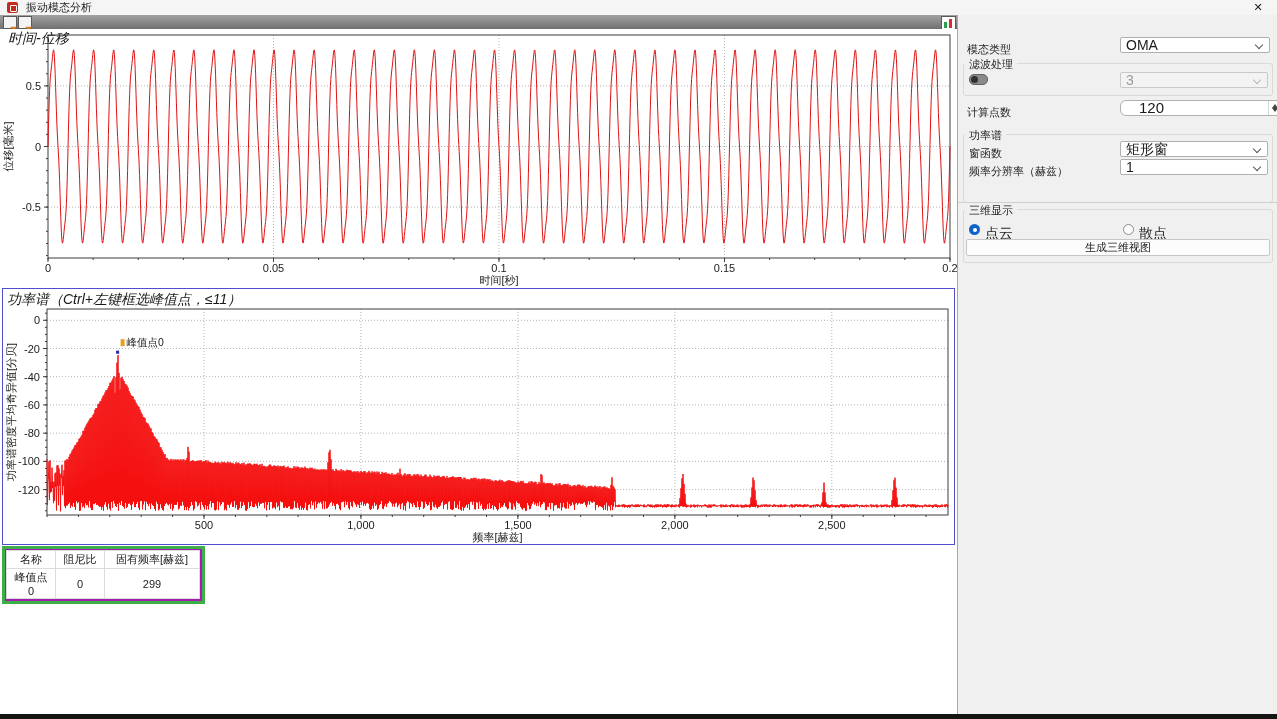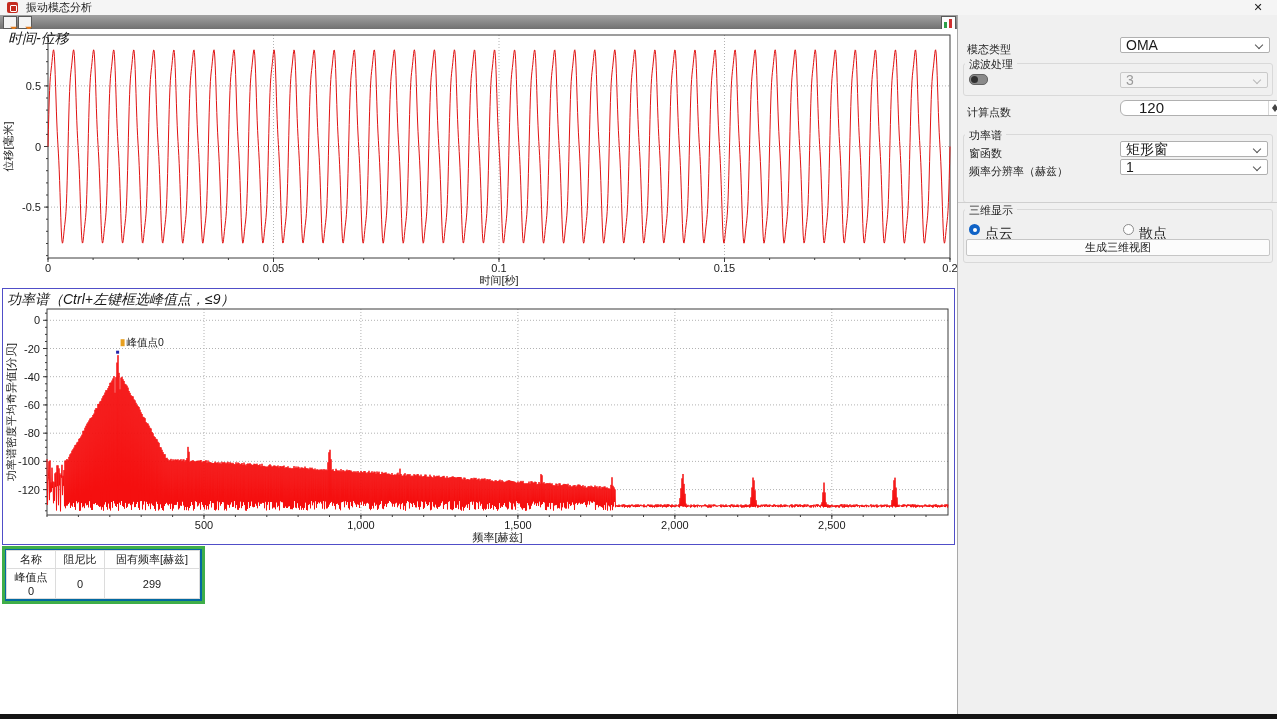--- a/index.html
+++ b/index.html
@@ -25,21 +25,21 @@
   
   .left-area{position:absolute;left:0;top:29px;width:957px;height:685px;background:#ffffff;}
   .chart-title{position:absolute;font-size:14px;color:#1a1a1a;font-style:italic;}
   #chart1-wrap{position:absolute;left:0;top:0;width:957px;height:258px;}
   #chart2-frame{position:absolute;left:2px;top:259px;width:951px;height:255px;border:1px solid #504ec8;background:#ffffff;}
   #chart2-title{left:4px;top:2px;}
   svg{display:block;}
   svg text{font-family:"Liberation Sans","DejaVu Sans",sans-serif;}
 
   
-  #table-box{position:absolute;left:2px;top:517px;border:3px solid #3fae49;background:#0369a1;padding:1px 2px 2px 1px;}
+  #table-box{position:absolute;left:2px;top:517px;border:3px solid #3fae49;background:#a21caf;padding:1px 2px 2px 1px;}
   #results-table{border-collapse:collapse;font-size:11px;color:#1a1a1a;}
   #results-table td{border:1px solid #dcdcdc;text-align:center;padding:1px 5px;height:15px;background:#fff;}
 
   
   .panel{position:absolute;left:957px;top:15px;width:320px;height:704px;background:#f0f0f0;border-left:1px solid #a8a8a8;box-sizing:border-box;}
   .panel-header{position:absolute;left:0;top:0;width:100%;height:17px;background:#eaeaea;border-bottom:1px solid #d2d2d2;}
   .panel-header span{position:absolute;left:7px;top:2px;font-size:11px;color:#1a1a1a;}
   .p-label{position:absolute;font-size:11px;color:#1f1f1f;}
   .groupbox{position:absolute;border:1px solid #d9d9d9;border-radius:3px;}
   .group-label{position:absolute;font-size:11px;color:#1f1f1f;background:#f0f0f0;padding:0 4px;}
@@ -156,21 +156,21 @@
           <text x="41" y="121.5" text-anchor="end" font-size="11" fill="#1a1a1a">0</text>
           <line x1="44" y1="178.0978260869565" x2="48" y2="178.0978260869565" stroke="#3c3c3c"></line>
           <text x="41" y="182.0978260869565" text-anchor="end" font-size="11" fill="#1a1a1a">-0.5</text>
           <text x="499" y="255" text-anchor="middle" font-size="11" fill="#1a1a1a">时间[秒]</text>
           <text x="12" y="117.5" text-anchor="middle" font-size="11" fill="#1a1a1a" transform="rotate(-90 12 117.5)">位移[毫米]</text>
           <polyline points="48.0,117.5 48.4,100.8 48.8,85.4 49.2,72.0 49.6,61.3 50.0,53.3 50.4,47.6 50.8,43.5 51.2,40.0 51.6,36.5 52.0,32.7 52.4,28.6 52.8,24.7 53.2,21.8 53.6,20.8 54.0,22.5 54.4,27.3 54.8,35.1 55.2,45.5 55.6,57.5 56.0,70.0 56.4,82.1 56.8,93.0 57.2,102.3 57.6,110.1 58.0,117.1 58.4,124.1 58.8,131.8 59.2,140.9 59.6,151.6 60.0,163.6 60.4,176.1 60.8,188.3 61.2,198.9 61.6,207.0 62.0,212.1 62.4,214.2 62.8,213.4 63.2,210.7 63.6,206.9 64.0,202.8 64.4,198.9 64.8,195.4 65.2,192.0 65.6,187.9 66.0,182.4 66.4,174.7 66.8,164.3 67.2,151.2 67.6,136.0 68.0,119.4 68.4,102.7 68.8,87.0 69.2,73.4 69.6,62.4 70.0,54.1 70.4,48.2 70.8,43.9 71.2,40.4 71.6,36.9 72.0,33.1 72.4,29.0 72.8,25.1 73.2,22.0 73.6,20.8 74.0,22.2 74.4,26.6 74.8,34.1 75.2,44.2 75.6,56.1 76.0,68.7 76.4,80.8 76.8,91.8 77.2,101.3 77.6,109.3 78.0,116.4 78.4,123.3 78.8,130.9 79.2,139.8 79.6,150.3 80.0,162.2 80.4,174.7 80.8,187.0 81.2,197.8 81.6,206.2 82.0,211.7 82.4,214.1 82.8,213.6 83.2,211.1 83.6,207.3 84.0,203.2 84.4,199.3 84.8,195.8 85.2,192.4 85.6,188.4 86.0,183.1 86.4,175.7 86.8,165.6 87.2,152.8 87.6,137.7 88.0,121.2 88.4,104.5 88.8,88.6 89.2,74.8 89.6,63.5 90.0,54.9 90.4,48.7 90.8,44.3 91.2,40.7 91.6,37.3 92.0,33.6 92.4,29.5 92.8,25.5 93.2,22.3 93.6,20.8 94.0,21.9 94.4,25.9 94.8,33.1 95.2,43.0 95.6,54.7 96.0,67.3 96.4,79.5 96.8,90.7 97.2,100.3 97.6,108.5 98.0,115.6 98.4,122.5 98.8,130.0 99.2,138.8 99.6,149.1 100.0,160.8 100.4,173.3 100.8,185.7 101.2,196.7 101.6,205.4 102.0,211.3 102.4,214.0 102.8,213.8 103.2,211.4 103.6,207.8 104.0,203.7 104.4,199.7 104.8,196.2 105.2,192.7 105.6,188.9 106.0,183.8 106.4,176.6 106.8,166.9 107.2,154.4 107.6,139.5 108.0,123.1 108.4,106.3 108.8,90.3 109.2,76.2 109.6,64.6 110.0,55.7 110.4,49.3 110.8,44.7 111.2,41.1 111.6,37.7 112.0,34.0 112.4,30.0 112.8,25.9 113.2,22.6 113.6,20.9 114.0,21.6 114.4,25.3 114.8,32.2 115.2,41.8 115.6,53.4 116.0,65.9 116.4,78.2 116.8,89.5 117.2,99.3 117.6,107.6 118.0,114.8 118.4,121.7 118.8,129.1 119.2,137.7 119.6,147.9 120.0,159.5 120.4,171.9 120.8,184.3 121.2,195.6 121.6,204.6 122.0,210.8 122.4,213.8 122.8,213.9 123.2,211.8 123.6,208.2 124.0,204.1 124.4,200.1 124.8,196.5 125.2,193.1 125.6,189.4 126.0,184.4 126.4,177.5 126.8,168.1 127.2,155.9 127.6,141.3 128.0,125.0 128.4,108.2 128.8,92.0 129.2,77.6 129.6,65.7 130.0,56.6 130.4,49.9 130.8,45.2 131.2,41.5 131.6,38.1 132.0,34.4 132.4,30.4 132.8,26.3 133.2,22.9 133.6,20.9 134.0,21.4 134.4,24.8 134.8,31.3 135.2,40.6 135.6,52.0 136.0,64.5 136.4,76.9 136.8,88.3 137.2,98.3 137.6,106.8 138.0,114.1 138.4,120.9 138.8,128.2 139.2,136.7 139.6,146.7 140.0,158.1 140.4,170.5 140.8,183.0 141.2,194.4 141.6,203.7 142.0,210.2 142.4,213.6 142.8,214.1 143.2,212.1 143.6,208.7 144.0,204.6 144.4,200.6 144.8,196.9 145.2,193.5 145.6,189.8 146.0,185.1 146.4,178.4 146.8,169.3 147.2,157.4 147.6,143.0 148.0,126.8 148.4,110.0 148.8,93.7 149.2,79.1 149.6,66.9 150.0,57.5 150.4,50.6 150.8,45.6 151.2,41.9 151.6,38.5 152.0,34.9 152.4,30.9 152.8,26.8 153.2,23.2 153.6,21.1 154.0,21.2 154.4,24.2 154.8,30.4 155.2,39.4 155.6,50.7 156.0,63.1 156.4,75.5 156.8,87.1 157.2,97.3 157.6,105.9 158.0,113.3 158.4,120.2 158.8,127.4 159.2,135.7 159.6,145.5 160.0,156.8 160.4,169.1 160.8,181.6 161.2,193.2 161.6,202.8 162.0,209.7 162.4,213.4 162.8,214.1 163.2,212.4 163.6,209.1 164.0,205.0 164.4,201.0 164.8,197.3 165.2,193.9 165.6,190.3 166.0,185.7 166.4,179.3 166.8,170.4 167.2,158.8 167.6,144.7 168.0,128.7 168.4,111.9 168.8,95.5 169.2,80.6 169.6,68.1 170.0,58.4 170.4,51.2 170.8,46.1 171.2,42.3 171.6,38.8 172.0,35.3 172.4,31.3 172.8,27.2 173.2,23.6 173.6,21.2 174.0,21.0 174.4,23.7 174.8,29.6 175.2,38.3 175.6,49.3 176.0,61.7 176.4,74.2 176.8,85.9 177.2,96.2 177.6,105.0 178.0,112.5 178.4,119.4 178.8,126.5 179.2,134.7 179.6,144.3 180.0,155.5 180.4,167.7 180.8,180.3 181.2,192.0 181.6,201.9 182.0,209.1 182.4,213.1 182.8,214.2 183.2,212.7 183.6,209.5 184.0,205.5 184.4,201.4 184.8,197.7 185.2,194.3 185.6,190.7 186.0,186.3 186.4,180.1 186.8,171.5 187.2,160.2 187.6,146.4 188.0,130.5 188.4,113.8 188.8,97.3 189.2,82.2 189.6,69.4 190.0,59.3 190.4,51.9 190.8,46.6 191.2,42.6 191.6,39.2 192.0,35.7 192.4,31.8 192.8,27.7 193.2,23.9 193.6,21.4 194.0,20.9 194.4,23.3 194.8,28.8 195.2,37.2 195.6,48.0 196.0,60.3 196.4,72.8 196.8,84.7 197.2,95.2 197.6,104.1 198.0,111.7 198.4,118.6 198.8,125.7 199.2,133.7 199.6,143.2 200.0,154.2 200.4,166.3 200.8,178.9 201.2,190.8 201.6,200.9 202.0,208.4 202.4,212.8 202.8,214.2 203.2,213.0 203.6,209.9 204.0,206.0 204.4,201.9 204.8,198.1 205.2,194.6 205.6,191.1 206.0,186.8 206.4,180.9 206.8,172.6 207.2,161.6 207.6,148.0 208.0,132.3 208.4,115.6 208.8,99.0 209.2,83.8 209.6,70.7 210.0,60.3 210.4,52.6 210.8,47.1 211.2,43.0 211.6,39.6 212.0,36.1 212.4,32.2 212.8,28.1 213.2,24.3 213.6,21.6 214.0,20.8 214.4,22.9 214.8,28.0 215.2,36.1 215.6,46.7 216.0,58.9 216.4,71.4 216.8,83.4 217.2,94.1 217.6,103.2 218.0,110.9 218.4,117.9 218.8,124.9 219.2,132.7 219.6,142.0 220.0,152.9 220.4,165.0 220.8,177.5 221.2,189.5 221.6,199.9 222.0,207.7 222.4,212.5 222.8,214.2 223.2,213.2 223.6,210.3 224.0,206.4 224.4,202.3 224.8,198.5 225.2,195.0 225.6,191.5 226.0,187.4 226.4,181.7 226.8,173.7 227.2,163.0 227.6,149.6 228.0,134.2 228.4,117.5 228.8,100.8 229.2,85.4 229.6,72.0 230.0,61.3 230.4,53.3 230.8,47.6 231.2,43.5 231.6,40.0 232.0,36.5 232.4,32.7 232.8,28.6 233.2,24.7 233.6,21.8 234.0,20.8 234.4,22.5 234.8,27.3 235.2,35.1 235.6,45.5 236.0,57.5 236.4,70.0 236.8,82.1 237.2,93.0 237.6,102.3 238.0,110.1 238.4,117.1 238.8,124.1 239.2,131.8 239.6,140.9 240.0,151.6 240.4,163.6 240.8,176.1 241.2,188.3 241.6,198.9 242.0,207.0 242.4,212.1 242.8,214.2 243.2,213.4 243.6,210.7 244.0,206.9 244.4,202.8 244.8,198.9 245.2,195.4 245.6,192.0 246.0,187.9 246.4,182.4 246.8,174.7 247.2,164.3 247.6,151.2 248.0,136.0 248.4,119.4 248.8,102.7 249.2,87.0 249.6,73.4 250.0,62.4 250.4,54.1 250.8,48.2 251.2,43.9 251.6,40.4 252.0,36.9 252.4,33.1 252.8,29.0 253.2,25.1 253.6,22.0 254.0,20.8 254.4,22.2 254.8,26.6 255.2,34.1 255.6,44.2 256.0,56.1 256.4,68.7 256.8,80.8 257.2,91.8 257.6,101.3 258.0,109.3 258.4,116.4 258.8,123.3 259.2,130.9 259.6,139.8 260.0,150.3 260.4,162.2 260.8,174.7 261.2,187.0 261.6,197.8 262.0,206.2 262.4,211.7 262.8,214.1 263.2,213.6 263.6,211.1 264.0,207.3 264.4,203.2 264.8,199.3 265.2,195.8 265.6,192.4 266.0,188.4 266.4,183.1 266.8,175.7 267.2,165.6 267.6,152.8 268.0,137.7 268.4,121.2 268.8,104.5 269.2,88.6 269.6,74.8 270.0,63.5 270.4,54.9 270.8,48.7 271.2,44.3 271.6,40.7 272.0,37.3 272.4,33.6 272.8,29.5 273.2,25.5 273.6,22.3 274.0,20.8 274.4,21.9 274.8,25.9 275.2,33.1 275.6,43.0 276.0,54.7 276.4,67.3 276.8,79.5 277.2,90.7 277.6,100.3 278.0,108.5 278.4,115.6 278.8,122.5 279.2,130.0 279.6,138.8 280.0,149.1 280.4,160.8 280.8,173.3 281.2,185.7 281.6,196.7 282.0,205.4 282.4,211.3 282.8,214.0 283.2,213.8 283.6,211.4 284.0,207.8 284.4,203.7 284.8,199.7 285.2,196.2 285.6,192.7 286.0,188.9 286.4,183.8 286.8,176.6 287.2,166.9 287.6,154.4 288.0,139.5 288.4,123.1 288.8,106.3 289.2,90.3 289.6,76.2 290.0,64.6 290.4,55.7 290.8,49.3 291.2,44.7 291.6,41.1 292.0,37.7 292.4,34.0 292.8,30.0 293.2,25.9 293.6,22.6 294.0,20.9 294.4,21.6 294.8,25.3 295.2,32.2 295.6,41.8 296.0,53.4 296.4,65.9 296.8,78.2 297.2,89.5 297.6,99.3 298.0,107.6 298.4,114.8 298.8,121.7 299.2,129.1 299.6,137.7 300.0,147.9 300.4,159.5 300.8,171.9 301.2,184.3 301.6,195.6 302.0,204.6 302.4,210.8 302.8,213.8 303.2,213.9 303.6,211.8 304.0,208.2 304.4,204.1 304.8,200.1 305.2,196.5 305.6,193.1 306.0,189.4 306.4,184.4 306.8,177.5 307.2,168.1 307.6,155.9 308.0,141.3 308.4,125.0 308.8,108.2 309.2,92.0 309.6,77.6 310.0,65.7 310.4,56.6 310.8,49.9 311.2,45.2 311.6,41.5 312.0,38.1 312.4,34.4 312.8,30.4 313.2,26.3 313.6,22.9 314.0,20.9 314.4,21.4 314.8,24.8 315.2,31.3 315.6,40.6 316.0,52.0 316.4,64.5 316.8,76.9 317.2,88.3 317.6,98.3 318.0,106.8 318.4,114.1 318.8,120.9 319.2,128.2 319.6,136.7 320.0,146.7 320.4,158.1 320.8,170.5 321.2,183.0 321.6,194.4 322.0,203.7 322.4,210.2 322.8,213.6 323.2,214.1 323.6,212.1 324.0,208.7 324.4,204.6 324.8,200.6 325.2,196.9 325.6,193.5 326.0,189.8 326.4,185.1 326.8,178.4 327.2,169.3 327.6,157.4 328.0,143.0 328.4,126.8 328.8,110.0 329.2,93.7 329.6,79.1 330.0,66.9 330.4,57.5 330.8,50.6 331.2,45.6 331.6,41.9 332.0,38.5 332.4,34.9 332.8,30.9 333.2,26.8 333.6,23.2 334.0,21.1 334.4,21.2 334.8,24.2 335.2,30.4 335.6,39.4 336.0,50.7 336.4,63.1 336.8,75.5 337.2,87.1 337.6,97.3 338.0,105.9 338.4,113.3 338.8,120.2 339.2,127.4 339.6,135.7 340.0,145.5 340.4,156.8 340.8,169.1 341.2,181.6 341.6,193.2 342.0,202.8 342.4,209.7 342.8,213.4 343.2,214.1 343.6,212.4 344.0,209.1 344.4,205.0 344.8,201.0 345.2,197.3 345.6,193.9 346.0,190.3 346.4,185.7 346.8,179.3 347.2,170.4 347.6,158.8 348.0,144.7 348.4,128.7 348.8,111.9 349.2,95.5 349.6,80.6 350.0,68.1 350.4,58.4 350.8,51.2 351.2,46.1 351.6,42.3 352.0,38.8 352.4,35.3 352.8,31.3 353.2,27.2 353.6,23.6 354.0,21.2 354.4,21.0 354.8,23.7 355.2,29.6 355.6,38.3 356.0,49.3 356.4,61.7 356.8,74.2 357.2,85.9 357.6,96.2 358.0,105.0 358.4,112.5 358.8,119.4 359.2,126.5 359.6,134.7 360.0,144.3 360.4,155.5 360.8,167.7 361.2,180.3 361.6,192.0 362.0,201.9 362.4,209.1 362.8,213.1 363.2,214.2 363.6,212.7 364.0,209.5 364.4,205.5 364.8,201.4 365.2,197.7 365.6,194.3 366.0,190.7 366.4,186.3 366.8,180.1 367.2,171.5 367.6,160.2 368.0,146.4 368.4,130.5 368.8,113.8 369.2,97.3 369.6,82.2 370.0,69.4 370.4,59.3 370.8,51.9 371.2,46.6 371.6,42.6 372.0,39.2 372.4,35.7 372.8,31.8 373.2,27.7 373.6,23.9 374.0,21.4 374.4,20.9 374.8,23.3 375.2,28.8 375.6,37.2 376.0,48.0 376.4,60.3 376.8,72.8 377.2,84.7 377.6,95.2 378.0,104.1 378.4,111.7 378.8,118.6 379.2,125.7 379.6,133.7 380.0,143.2 380.4,154.2 380.8,166.3 381.2,178.9 381.6,190.8 382.0,200.9 382.4,208.4 382.8,212.8 383.2,214.2 383.6,213.0 384.0,209.9 384.4,206.0 384.8,201.9 385.2,198.1 385.6,194.6 386.0,191.1 386.4,186.8 386.8,180.9 387.2,172.6 387.6,161.6 388.0,148.0 388.4,132.3 388.8,115.6 389.2,99.0 389.6,83.8 390.0,70.7 390.4,60.3 390.8,52.6 391.2,47.1 391.6,43.0 392.0,39.6 392.4,36.1 392.8,32.2 393.2,28.1 393.6,24.3 394.0,21.6 394.4,20.8 394.8,22.9 395.2,28.0 395.6,36.1 396.0,46.7 396.4,58.9 396.8,71.4 397.2,83.4 397.6,94.1 398.0,103.2 398.4,110.9 398.8,117.9 399.2,124.9 399.6,132.7 400.0,142.0 400.4,152.9 400.8,165.0 401.2,177.5 401.6,189.5 402.0,199.9 402.4,207.7 402.8,212.5 403.2,214.2 403.6,213.2 404.0,210.3 404.4,206.4 404.8,202.3 405.2,198.5 405.6,195.0 406.0,191.5 406.4,187.4 406.8,181.7 407.2,173.7 407.6,163.0 408.0,149.6 408.4,134.2 408.8,117.5 409.2,100.8 409.6,85.4 410.0,72.0 410.4,61.3 410.8,53.3 411.2,47.6 411.6,43.5 412.0,40.0 412.4,36.5 412.8,32.7 413.2,28.6 413.6,24.7 414.0,21.8 414.4,20.8 414.8,22.5 415.2,27.3 415.6,35.1 416.0,45.5 416.4,57.5 416.8,70.0 417.2,82.1 417.6,93.0 418.0,102.3 418.4,110.1 418.8,117.1 419.2,124.1 419.6,131.8 420.0,140.9 420.4,151.6 420.8,163.6 421.2,176.1 421.6,188.3 422.0,198.9 422.4,207.0 422.8,212.1 423.2,214.2 423.6,213.4 424.0,210.7 424.4,206.9 424.8,202.8 425.2,198.9 425.6,195.4 426.0,192.0 426.4,187.9 426.8,182.4 427.2,174.7 427.6,164.3 428.0,151.2 428.4,136.0 428.8,119.4 429.2,102.7 429.6,87.0 430.0,73.4 430.4,62.4 430.8,54.1 431.2,48.2 431.6,43.9 432.0,40.4 432.4,36.9 432.8,33.1 433.2,29.0 433.6,25.1 434.0,22.0 434.4,20.8 434.8,22.2 435.2,26.6 435.6,34.1 436.0,44.2 436.4,56.1 436.8,68.7 437.2,80.8 437.6,91.8 438.0,101.3 438.4,109.3 438.8,116.4 439.2,123.3 439.6,130.9 440.0,139.8 440.4,150.3 440.8,162.2 441.2,174.7 441.6,187.0 442.0,197.8 442.4,206.2 442.8,211.7 443.2,214.1 443.6,213.6 444.0,211.1 444.4,207.3 444.8,203.2 445.2,199.3 445.6,195.8 446.0,192.4 446.4,188.4 446.8,183.1 447.2,175.7 447.6,165.6 448.0,152.8 448.4,137.7 448.8,121.2 449.2,104.5 449.6,88.6 450.0,74.8 450.4,63.5 450.8,54.9 451.2,48.7 451.6,44.3 452.0,40.7 452.4,37.3 452.8,33.6 453.2,29.5 453.6,25.5 454.0,22.3 454.4,20.8 454.8,21.9 455.2,25.9 455.6,33.1 456.0,43.0 456.4,54.7 456.8,67.3 457.2,79.5 457.6,90.7 458.0,100.3 458.4,108.5 458.8,115.6 459.2,122.5 459.6,130.0 460.0,138.8 460.4,149.1 460.8,160.8 461.2,173.3 461.6,185.7 462.0,196.7 462.4,205.4 462.8,211.3 463.2,214.0 463.6,213.8 464.0,211.4 464.4,207.8 464.8,203.7 465.2,199.7 465.6,196.2 466.0,192.7 466.4,188.9 466.8,183.8 467.2,176.6 467.6,166.9 468.0,154.4 468.4,139.5 468.8,123.1 469.2,106.3 469.6,90.3 470.0,76.2 470.4,64.6 470.8,55.7 471.2,49.3 471.6,44.7 472.0,41.1 472.4,37.7 472.8,34.0 473.2,30.0 473.6,25.9 474.0,22.6 474.4,20.9 474.8,21.6 475.2,25.3 475.6,32.2 476.0,41.8 476.4,53.4 476.8,65.9 477.2,78.2 477.6,89.5 478.0,99.3 478.4,107.6 478.8,114.8 479.2,121.7 479.6,129.1 480.0,137.7 480.4,147.9 480.8,159.5 481.2,171.9 481.6,184.3 482.0,195.6 482.4,204.6 482.8,210.8 483.2,213.8 483.6,213.9 484.0,211.8 484.4,208.2 484.8,204.1 485.2,200.1 485.6,196.5 486.0,193.1 486.4,189.4 486.8,184.4 487.2,177.5 487.6,168.1 488.0,155.9 488.4,141.3 488.8,125.0 489.2,108.2 489.6,92.0 490.0,77.6 490.4,65.7 490.8,56.6 491.2,49.9 491.6,45.2 492.0,41.5 492.4,38.1 492.8,34.4 493.2,30.4 493.6,26.3 494.0,22.9 494.4,20.9 494.8,21.4 495.2,24.8 495.6,31.3 496.0,40.6 496.4,52.0 496.8,64.5 497.2,76.9 497.6,88.3 498.0,98.3 498.4,106.8 498.8,114.1 499.2,120.9 499.6,128.2 500.0,136.7 500.4,146.7 500.8,158.1 501.2,170.5 501.6,183.0 502.0,194.4 502.4,203.7 502.8,210.2 503.2,213.6 503.6,214.1 504.0,212.1 504.4,208.7 504.8,204.6 505.2,200.6 505.6,196.9 506.0,193.5 506.4,189.8 506.8,185.1 507.2,178.4 507.6,169.3 508.0,157.4 508.4,143.0 508.8,126.8 509.2,110.0 509.6,93.7 510.0,79.1 510.4,66.9 510.8,57.5 511.2,50.6 511.6,45.6 512.0,41.9 512.4,38.5 512.8,34.9 513.2,30.9 513.6,26.8 514.0,23.2 514.4,21.1 514.8,21.2 515.2,24.2 515.6,30.4 516.0,39.4 516.4,50.7 516.8,63.1 517.2,75.5 517.6,87.1 518.0,97.3 518.4,105.9 518.8,113.3 519.2,120.2 519.6,127.4 520.0,135.7 520.4,145.5 520.8,156.8 521.2,169.1 521.6,181.6 522.0,193.2 522.4,202.8 522.8,209.7 523.2,213.4 523.6,214.1 524.0,212.4 524.4,209.1 524.8,205.0 525.2,201.0 525.6,197.3 526.0,193.9 526.4,190.3 526.8,185.7 527.2,179.3 527.6,170.4 528.0,158.8 528.4,144.7 528.8,128.7 529.2,111.9 529.6,95.5 530.0,80.6 530.4,68.1 530.8,58.4 531.2,51.2 531.6,46.1 532.0,42.3 532.4,38.8 532.8,35.3 533.2,31.3 533.6,27.2 534.0,23.6 534.4,21.2 534.8,21.0 535.2,23.7 535.6,29.6 536.0,38.3 536.4,49.3 536.8,61.7 537.2,74.2 537.6,85.9 538.0,96.2 538.4,105.0 538.8,112.5 539.2,119.4 539.6,126.5 540.0,134.7 540.4,144.3 540.8,155.5 541.2,167.7 541.6,180.3 542.0,192.0 542.4,201.9 542.8,209.1 543.2,213.1 543.6,214.2 544.0,212.7 544.4,209.5 544.8,205.5 545.2,201.4 545.6,197.7 546.0,194.3 546.4,190.7 546.8,186.3 547.2,180.1 547.6,171.5 548.0,160.2 548.4,146.4 548.8,130.5 549.2,113.8 549.6,97.3 550.0,82.2 550.4,69.4 550.8,59.3 551.2,51.9 551.6,46.6 552.0,42.6 552.4,39.2 552.8,35.7 553.2,31.8 553.6,27.7 554.0,23.9 554.4,21.4 554.8,20.9 555.2,23.3 555.6,28.8 556.0,37.2 556.4,48.0 556.8,60.3 557.2,72.8 557.6,84.7 558.0,95.2 558.4,104.1 558.8,111.7 559.2,118.6 559.6,125.7 560.0,133.7 560.4,143.2 560.8,154.2 561.2,166.3 561.6,178.9 562.0,190.8 562.4,200.9 562.8,208.4 563.2,212.8 563.6,214.2 564.0,213.0 564.4,209.9 564.8,206.0 565.2,201.9 565.6,198.1 566.0,194.6 566.4,191.1 566.8,186.8 567.2,180.9 567.6,172.6 568.0,161.6 568.4,148.0 568.8,132.3 569.2,115.6 569.6,99.0 570.0,83.8 570.4,70.7 570.8,60.3 571.2,52.6 571.6,47.1 572.0,43.0 572.4,39.6 572.8,36.1 573.2,32.2 573.6,28.1 574.0,24.3 574.4,21.6 574.8,20.8 575.2,22.9 575.6,28.0 576.0,36.1 576.4,46.7 576.8,58.9 577.2,71.4 577.6,83.4 578.0,94.1 578.4,103.2 578.8,110.9 579.2,117.9 579.6,124.9 580.0,132.7 580.4,142.0 580.8,152.9 581.2,165.0 581.6,177.5 582.0,189.5 582.4,199.9 582.8,207.7 583.2,212.5 583.6,214.2 584.0,213.2 584.4,210.3 584.8,206.4 585.2,202.3 585.6,198.5 586.0,195.0 586.4,191.5 586.8,187.4 587.2,181.7 587.6,173.7 588.0,163.0 588.4,149.6 588.8,134.2 589.2,117.5 589.6,100.8 590.0,85.4 590.4,72.0 590.8,61.3 591.2,53.3 591.6,47.6 592.0,43.5 592.4,40.0 592.8,36.5 593.2,32.7 593.6,28.6 594.0,24.7 594.4,21.8 594.8,20.8 595.2,22.5 595.6,27.3 596.0,35.1 596.4,45.5 596.8,57.5 597.2,70.0 597.6,82.1 598.0,93.0 598.4,102.3 598.8,110.1 599.2,117.1 599.6,124.1 600.0,131.8 600.4,140.9 600.8,151.6 601.2,163.6 601.6,176.1 602.0,188.3 602.4,198.9 602.8,207.0 603.2,212.1 603.6,214.2 604.0,213.4 604.4,210.7 604.8,206.9 605.2,202.8 605.6,198.9 606.0,195.4 606.4,192.0 606.8,187.9 607.2,182.4 607.6,174.7 608.0,164.3 608.4,151.2 608.8,136.0 609.2,119.4 609.6,102.7 610.0,87.0 610.4,73.4 610.8,62.4 611.2,54.1 611.6,48.2 612.0,43.9 612.4,40.4 612.8,36.9 613.2,33.1 613.6,29.0 614.0,25.1 614.4,22.0 614.8,20.8 615.2,22.2 615.6,26.6 616.0,34.1 616.4,44.2 616.8,56.1 617.2,68.7 617.6,80.8 618.0,91.8 618.4,101.3 618.8,109.3 619.2,116.4 619.6,123.3 620.0,130.9 620.4,139.8 620.8,150.3 621.2,162.2 621.6,174.7 622.0,187.0 622.4,197.8 622.8,206.2 623.2,211.7 623.6,214.1 624.0,213.6 624.4,211.1 624.8,207.3 625.2,203.2 625.6,199.3 626.0,195.8 626.4,192.4 626.8,188.4 627.2,183.1 627.6,175.7 628.0,165.6 628.4,152.8 628.8,137.7 629.2,121.2 629.6,104.5 630.0,88.6 630.4,74.8 630.8,63.5 631.2,54.9 631.6,48.7 632.0,44.3 632.4,40.7 632.8,37.3 633.2,33.6 633.6,29.5 634.0,25.5 634.4,22.3 634.8,20.8 635.2,21.9 635.6,25.9 636.0,33.1 636.4,43.0 636.8,54.7 637.2,67.3 637.6,79.5 638.0,90.7 638.4,100.3 638.8,108.5 639.2,115.6 639.6,122.5 640.0,130.0 640.4,138.8 640.8,149.1 641.2,160.8 641.6,173.3 642.0,185.7 642.4,196.7 642.8,205.4 643.2,211.3 643.6,214.0 644.0,213.8 644.4,211.4 644.8,207.8 645.2,203.7 645.6,199.7 646.0,196.2 646.4,192.7 646.8,188.9 647.2,183.8 647.6,176.6 648.0,166.9 648.4,154.4 648.8,139.5 649.2,123.1 649.6,106.3 650.0,90.3 650.4,76.2 650.8,64.6 651.2,55.7 651.6,49.3 652.0,44.7 652.4,41.1 652.8,37.7 653.2,34.0 653.6,30.0 654.0,25.9 654.4,22.6 654.8,20.9 655.2,21.6 655.6,25.3 656.0,32.2 656.4,41.8 656.8,53.4 657.2,65.9 657.6,78.2 658.0,89.5 658.4,99.3 658.8,107.6 659.2,114.8 659.6,121.7 660.0,129.1 660.4,137.7 660.8,147.9 661.2,159.5 661.6,171.9 662.0,184.3 662.4,195.6 662.8,204.6 663.2,210.8 663.6,213.8 664.0,213.9 664.4,211.8 664.8,208.2 665.2,204.1 665.6,200.1 666.0,196.5 666.4,193.1 666.8,189.4 667.2,184.4 667.6,177.5 668.0,168.1 668.4,155.9 668.8,141.3 669.2,125.0 669.6,108.2 670.0,92.0 670.4,77.6 670.8,65.7 671.2,56.6 671.6,49.9 672.0,45.2 672.4,41.5 672.8,38.1 673.2,34.4 673.6,30.4 674.0,26.3 674.4,22.9 674.8,20.9 675.2,21.4 675.6,24.8 676.0,31.3 676.4,40.6 676.8,52.0 677.2,64.5 677.6,76.9 678.0,88.3 678.4,98.3 678.8,106.8 679.2,114.1 679.6,120.9 680.0,128.2 680.4,136.7 680.8,146.7 681.2,158.1 681.6,170.5 682.0,183.0 682.4,194.4 682.8,203.7 683.2,210.2 683.6,213.6 684.0,214.1 684.4,212.1 684.8,208.7 685.2,204.6 685.6,200.6 686.0,196.9 686.4,193.5 686.8,189.8 687.2,185.1 687.6,178.4 688.0,169.3 688.4,157.4 688.8,143.0 689.2,126.8 689.6,110.0 690.0,93.7 690.4,79.1 690.8,66.9 691.2,57.5 691.6,50.6 692.0,45.6 692.4,41.9 692.8,38.5 693.2,34.9 693.6,30.9 694.0,26.8 694.4,23.2 694.8,21.1 695.2,21.2 695.6,24.2 696.0,30.4 696.4,39.4 696.8,50.7 697.2,63.1 697.6,75.5 698.0,87.1 698.4,97.3 698.8,105.9 699.2,113.3 699.6,120.2 700.0,127.4 700.4,135.7 700.8,145.5 701.2,156.8 701.6,169.1 702.0,181.6 702.4,193.2 702.8,202.8 703.2,209.7 703.6,213.4 704.0,214.1 704.4,212.4 704.8,209.1 705.2,205.0 705.6,201.0 706.0,197.3 706.4,193.9 706.8,190.3 707.2,185.7 707.6,179.3 708.0,170.4 708.4,158.8 708.8,144.7 709.2,128.7 709.6,111.9 710.0,95.5 710.4,80.6 710.8,68.1 711.2,58.4 711.6,51.2 712.0,46.1 712.4,42.3 712.8,38.8 713.2,35.3 713.6,31.3 714.0,27.2 714.4,23.6 714.8,21.2 715.2,21.0 715.6,23.7 716.0,29.6 716.4,38.3 716.8,49.3 717.2,61.7 717.6,74.2 718.0,85.9 718.4,96.2 718.8,105.0 719.2,112.5 719.6,119.4 720.0,126.5 720.4,134.7 720.8,144.3 721.2,155.5 721.6,167.7 722.0,180.3 722.4,192.0 722.8,201.9 723.2,209.1 723.6,213.1 724.0,214.2 724.4,212.7 724.8,209.5 725.2,205.5 725.6,201.4 726.0,197.7 726.4,194.3 726.8,190.7 727.2,186.3 727.6,180.1 728.0,171.5 728.4,160.2 728.8,146.4 729.2,130.5 729.6,113.8 730.0,97.3 730.4,82.2 730.8,69.4 731.2,59.3 731.6,51.9 732.0,46.6 732.4,42.6 732.8,39.2 733.2,35.7 733.6,31.8 734.0,27.7 734.4,23.9 734.8,21.4 735.2,20.9 735.6,23.3 736.0,28.8 736.4,37.2 736.8,48.0 737.2,60.3 737.6,72.8 738.0,84.7 738.4,95.2 738.8,104.1 739.2,111.7 739.6,118.6 740.0,125.7 740.4,133.7 740.8,143.2 741.2,154.2 741.6,166.3 742.0,178.9 742.4,190.8 742.8,200.9 743.2,208.4 743.6,212.8 744.0,214.2 744.4,213.0 744.8,209.9 745.2,206.0 745.6,201.9 746.0,198.1 746.4,194.6 746.8,191.1 747.2,186.8 747.6,180.9 748.0,172.6 748.4,161.6 748.8,148.0 749.2,132.3 749.6,115.6 750.0,99.0 750.4,83.8 750.8,70.7 751.2,60.3 751.6,52.6 752.0,47.1 752.4,43.0 752.8,39.6 753.2,36.1 753.6,32.2 754.0,28.1 754.4,24.3 754.8,21.6 755.2,20.8 755.6,22.9 756.0,28.0 756.4,36.1 756.8,46.7 757.2,58.9 757.6,71.4 758.0,83.4 758.4,94.1 758.8,103.2 759.2,110.9 759.6,117.9 760.0,124.9 760.4,132.7 760.8,142.0 761.2,152.9 761.6,165.0 762.0,177.5 762.4,189.5 762.8,199.9 763.2,207.7 763.6,212.5 764.0,214.2 764.4,213.2 764.8,210.3 765.2,206.4 765.6,202.3 766.0,198.5 766.4,195.0 766.8,191.5 767.2,187.4 767.6,181.7 768.0,173.7 768.4,163.0 768.8,149.6 769.2,134.2 769.6,117.5 770.0,100.8 770.4,85.4 770.8,72.0 771.2,61.3 771.6,53.3 772.0,47.6 772.4,43.5 772.8,40.0 773.2,36.5 773.6,32.7 774.0,28.6 774.4,24.7 774.8,21.8 775.2,20.8 775.6,22.5 776.0,27.3 776.4,35.1 776.8,45.5 777.2,57.5 777.6,70.0 778.0,82.1 778.4,93.0 778.8,102.3 779.2,110.1 779.6,117.1 780.0,124.1 780.4,131.8 780.8,140.9 781.2,151.6 781.6,163.6 782.0,176.1 782.4,188.3 782.8,198.9 783.2,207.0 783.6,212.1 784.0,214.2 784.4,213.4 784.8,210.7 785.2,206.9 785.6,202.8 786.0,198.9 786.4,195.4 786.8,192.0 787.2,187.9 787.6,182.4 788.0,174.7 788.4,164.3 788.8,151.2 789.2,136.0 789.6,119.4 790.0,102.7 790.4,87.0 790.8,73.4 791.2,62.4 791.6,54.1 792.0,48.2 792.4,43.9 792.8,40.4 793.2,36.9 793.6,33.1 794.0,29.0 794.4,25.1 794.8,22.0 795.2,20.8 795.6,22.2 796.0,26.6 796.4,34.1 796.8,44.2 797.2,56.1 797.6,68.7 798.0,80.8 798.4,91.8 798.8,101.3 799.2,109.3 799.6,116.4 800.0,123.3 800.4,130.9 800.8,139.8 801.2,150.3 801.6,162.2 802.0,174.7 802.4,187.0 802.8,197.8 803.2,206.2 803.6,211.7 804.0,214.1 804.4,213.6 804.8,211.1 805.2,207.3 805.6,203.2 806.0,199.3 806.4,195.8 806.8,192.4 807.2,188.4 807.6,183.1 808.0,175.7 808.4,165.6 808.8,152.8 809.2,137.7 809.6,121.2 810.0,104.5 810.4,88.6 810.8,74.8 811.2,63.5 811.6,54.9 812.0,48.7 812.4,44.3 812.8,40.7 813.2,37.3 813.6,33.6 814.0,29.5 814.4,25.5 814.8,22.3 815.2,20.8 815.6,21.9 816.0,25.9 816.4,33.1 816.8,43.0 817.2,54.7 817.6,67.3 818.0,79.5 818.4,90.7 818.8,100.3 819.2,108.5 819.6,115.6 820.0,122.5 820.4,130.0 820.8,138.8 821.2,149.1 821.6,160.8 822.0,173.3 822.4,185.7 822.8,196.7 823.2,205.4 823.6,211.3 824.0,214.0 824.4,213.8 824.8,211.4 825.2,207.8 825.6,203.7 826.0,199.7 826.4,196.2 826.8,192.7 827.2,188.9 827.6,183.8 828.0,176.6 828.4,166.9 828.8,154.4 829.2,139.5 829.6,123.1 830.0,106.3 830.4,90.3 830.8,76.2 831.2,64.6 831.6,55.7 832.0,49.3 832.4,44.7 832.8,41.1 833.2,37.7 833.6,34.0 834.0,30.0 834.4,25.9 834.8,22.6 835.2,20.9 835.6,21.6 836.0,25.3 836.4,32.2 836.8,41.8 837.2,53.4 837.6,65.9 838.0,78.2 838.4,89.5 838.8,99.3 839.2,107.6 839.6,114.8 840.0,121.7 840.4,129.1 840.8,137.7 841.2,147.9 841.6,159.5 842.0,171.9 842.4,184.3 842.8,195.6 843.2,204.6 843.6,210.8 844.0,213.8 844.4,213.9 844.8,211.8 845.2,208.2 845.6,204.1 846.0,200.1 846.4,196.5 846.8,193.1 847.2,189.4 847.6,184.4 848.0,177.5 848.4,168.1 848.8,155.9 849.2,141.3 849.6,125.0 850.0,108.2 850.4,92.0 850.8,77.6 851.2,65.7 851.6,56.6 852.0,49.9 852.4,45.2 852.8,41.5 853.2,38.1 853.6,34.4 854.0,30.4 854.4,26.3 854.8,22.9 855.2,20.9 855.6,21.4 856.0,24.8 856.4,31.3 856.8,40.6 857.2,52.0 857.6,64.5 858.0,76.9 858.4,88.3 858.8,98.3 859.2,106.8 859.6,114.1 860.0,120.9 860.4,128.2 860.8,136.7 861.2,146.7 861.6,158.1 862.0,170.5 862.4,183.0 862.8,194.4 863.2,203.7 863.6,210.2 864.0,213.6 864.4,214.1 864.8,212.1 865.2,208.7 865.6,204.6 866.0,200.6 866.4,196.9 866.8,193.5 867.2,189.8 867.6,185.1 868.0,178.4 868.4,169.3 868.8,157.4 869.2,143.0 869.6,126.8 870.0,110.0 870.4,93.7 870.8,79.1 871.2,66.9 871.6,57.5 872.0,50.6 872.4,45.6 872.8,41.9 873.2,38.5 873.6,34.9 874.0,30.9 874.4,26.8 874.8,23.2 875.2,21.1 875.6,21.2 876.0,24.2 876.4,30.4 876.8,39.4 877.2,50.7 877.6,63.1 878.0,75.5 878.4,87.1 878.8,97.3 879.2,105.9 879.6,113.3 880.0,120.2 880.4,127.4 880.8,135.7 881.2,145.5 881.6,156.8 882.0,169.1 882.4,181.6 882.8,193.2 883.2,202.8 883.6,209.7 884.0,213.4 884.4,214.1 884.8,212.4 885.2,209.1 885.6,205.0 886.0,201.0 886.4,197.3 886.8,193.9 887.2,190.3 887.6,185.7 888.0,179.3 888.4,170.4 888.8,158.8 889.2,144.7 889.6,128.7 890.0,111.9 890.4,95.5 890.8,80.6 891.2,68.1 891.6,58.4 892.0,51.2 892.4,46.1 892.8,42.3 893.2,38.8 893.6,35.3 894.0,31.3 894.4,27.2 894.8,23.6 895.2,21.2 895.6,21.0 896.0,23.7 896.4,29.6 896.8,38.3 897.2,49.3 897.6,61.7 898.0,74.2 898.4,85.9 898.8,96.2 899.2,105.0 899.6,112.5 900.0,119.4 900.4,126.5 900.8,134.7 901.2,144.3 901.6,155.5 902.0,167.7 902.4,180.3 902.8,192.0 903.2,201.9 903.6,209.1 904.0,213.1 904.4,214.2 904.8,212.7 905.2,209.5 905.6,205.5 906.0,201.4 906.4,197.7 906.8,194.3 907.2,190.7 907.6,186.3 908.0,180.1 908.4,171.5 908.8,160.2 909.2,146.4 909.6,130.5 910.0,113.8 910.4,97.3 910.8,82.2 911.2,69.4 911.6,59.3 912.0,51.9 912.4,46.6 912.8,42.6 913.2,39.2 913.6,35.7 914.0,31.8 914.4,27.7 914.8,23.9 915.2,21.4 915.6,20.9 916.0,23.3 916.4,28.8 916.8,37.2 917.2,48.0 917.6,60.3 918.0,72.8 918.4,84.7 918.8,95.2 919.2,104.1 919.6,111.7 920.0,118.6 920.4,125.7 920.8,133.7 921.2,143.2 921.6,154.2 922.0,166.3 922.4,178.9 922.8,190.8 923.2,200.9 923.6,208.4 924.0,212.8 924.4,214.2 924.8,213.0 925.2,209.9 925.6,206.0 926.0,201.9 926.4,198.1 926.8,194.6 927.2,191.1 927.6,186.8 928.0,180.9 928.4,172.6 928.8,161.6 929.2,148.0 929.6,132.3 930.0,115.6 930.4,99.0 930.8,83.8 931.2,70.7 931.6,60.3 932.0,52.6 932.4,47.1 932.8,43.0 933.2,39.6 933.6,36.1 934.0,32.2 934.4,28.1 934.8,24.3 935.2,21.6 935.6,20.8 936.0,22.9 936.4,28.0 936.8,36.1 937.2,46.7 937.6,58.9 938.0,71.4 938.4,83.4 938.8,94.1 939.2,103.2 939.6,110.9 940.0,117.9 940.4,124.9 940.8,132.7 941.2,142.0 941.6,152.9 942.0,165.0 942.4,177.5 942.8,189.5 943.2,199.9 943.6,207.7 944.0,212.5 944.4,214.2 944.8,213.2 945.2,210.3 945.6,206.4 946.0,202.3 946.4,198.5 946.8,195.0 947.2,191.5 947.6,187.4 948.0,181.7 948.4,173.7 948.8,163.0 949.2,149.6 949.6,134.2 950.0,117.5" fill="none" stroke="#e01212" stroke-width="1"></polyline>
         </svg>
     </div>
 
     <div id="chart2-frame">
-      <div class="chart-title" id="chart2-title">功率谱（Ctrl+左键框选峰值点，≤9）</div>
+      <div class="chart-title" id="chart2-title">功率谱（Ctrl+左键框选峰值点，≤11）</div>
       <svg id="chart2-svg" width="951" height="255">
           <line x1="201.0" y1="20" x2="201.0" y2="226" stroke="#b2b2b2" stroke-width="1" stroke-dasharray="1 2"></line>
           <line x1="357.9" y1="20" x2="357.9" y2="226" stroke="#b2b2b2" stroke-width="1" stroke-dasharray="1 2"></line>
           <line x1="514.9" y1="20" x2="514.9" y2="226" stroke="#b2b2b2" stroke-width="1" stroke-dasharray="1 2"></line>
           <line x1="671.9" y1="20" x2="671.9" y2="226" stroke="#b2b2b2" stroke-width="1" stroke-dasharray="1 2"></line>
           <line x1="828.8" y1="20" x2="828.8" y2="226" stroke="#b2b2b2" stroke-width="1" stroke-dasharray="1 2"></line>
           <line x1="44" y1="31.3" x2="945" y2="31.3" stroke="#b2b2b2" stroke-width="1" stroke-dasharray="1 2"></line>
           <line x1="44" y1="59.5" x2="945" y2="59.5" stroke="#b2b2b2" stroke-width="1" stroke-dasharray="1 2"></line>
           <line x1="44" y1="87.7" x2="945" y2="87.7" stroke="#b2b2b2" stroke-width="1" stroke-dasharray="1 2"></line>
           <line x1="44" y1="115.9" x2="945" y2="115.9" stroke="#b2b2b2" stroke-width="1" stroke-dasharray="1 2"></line>

